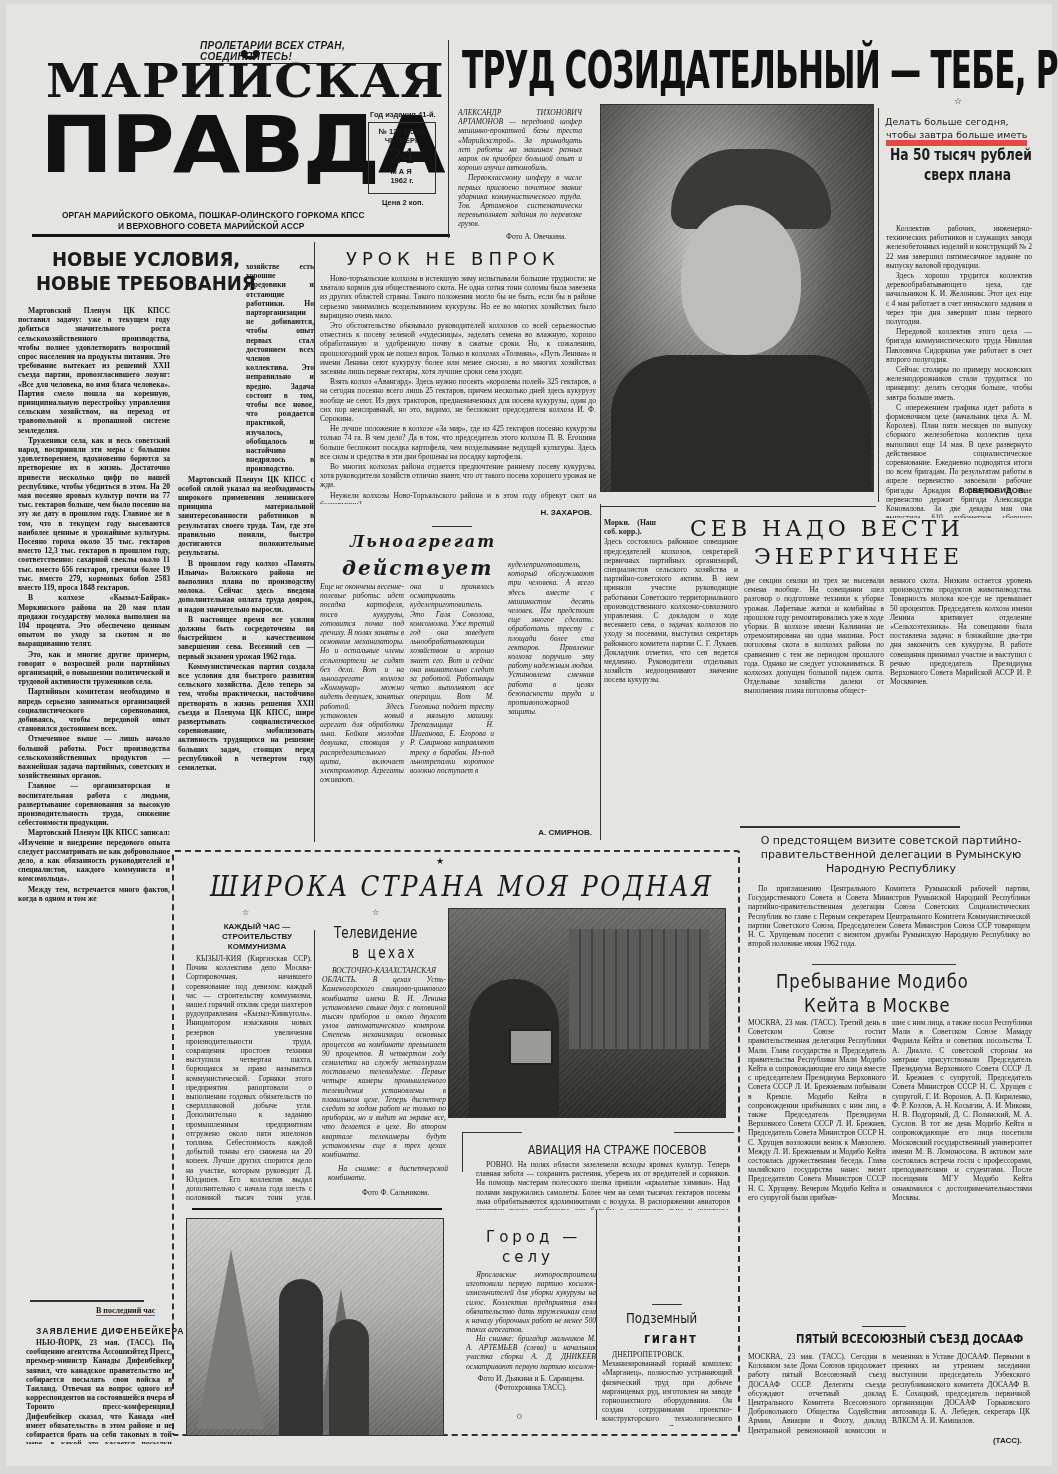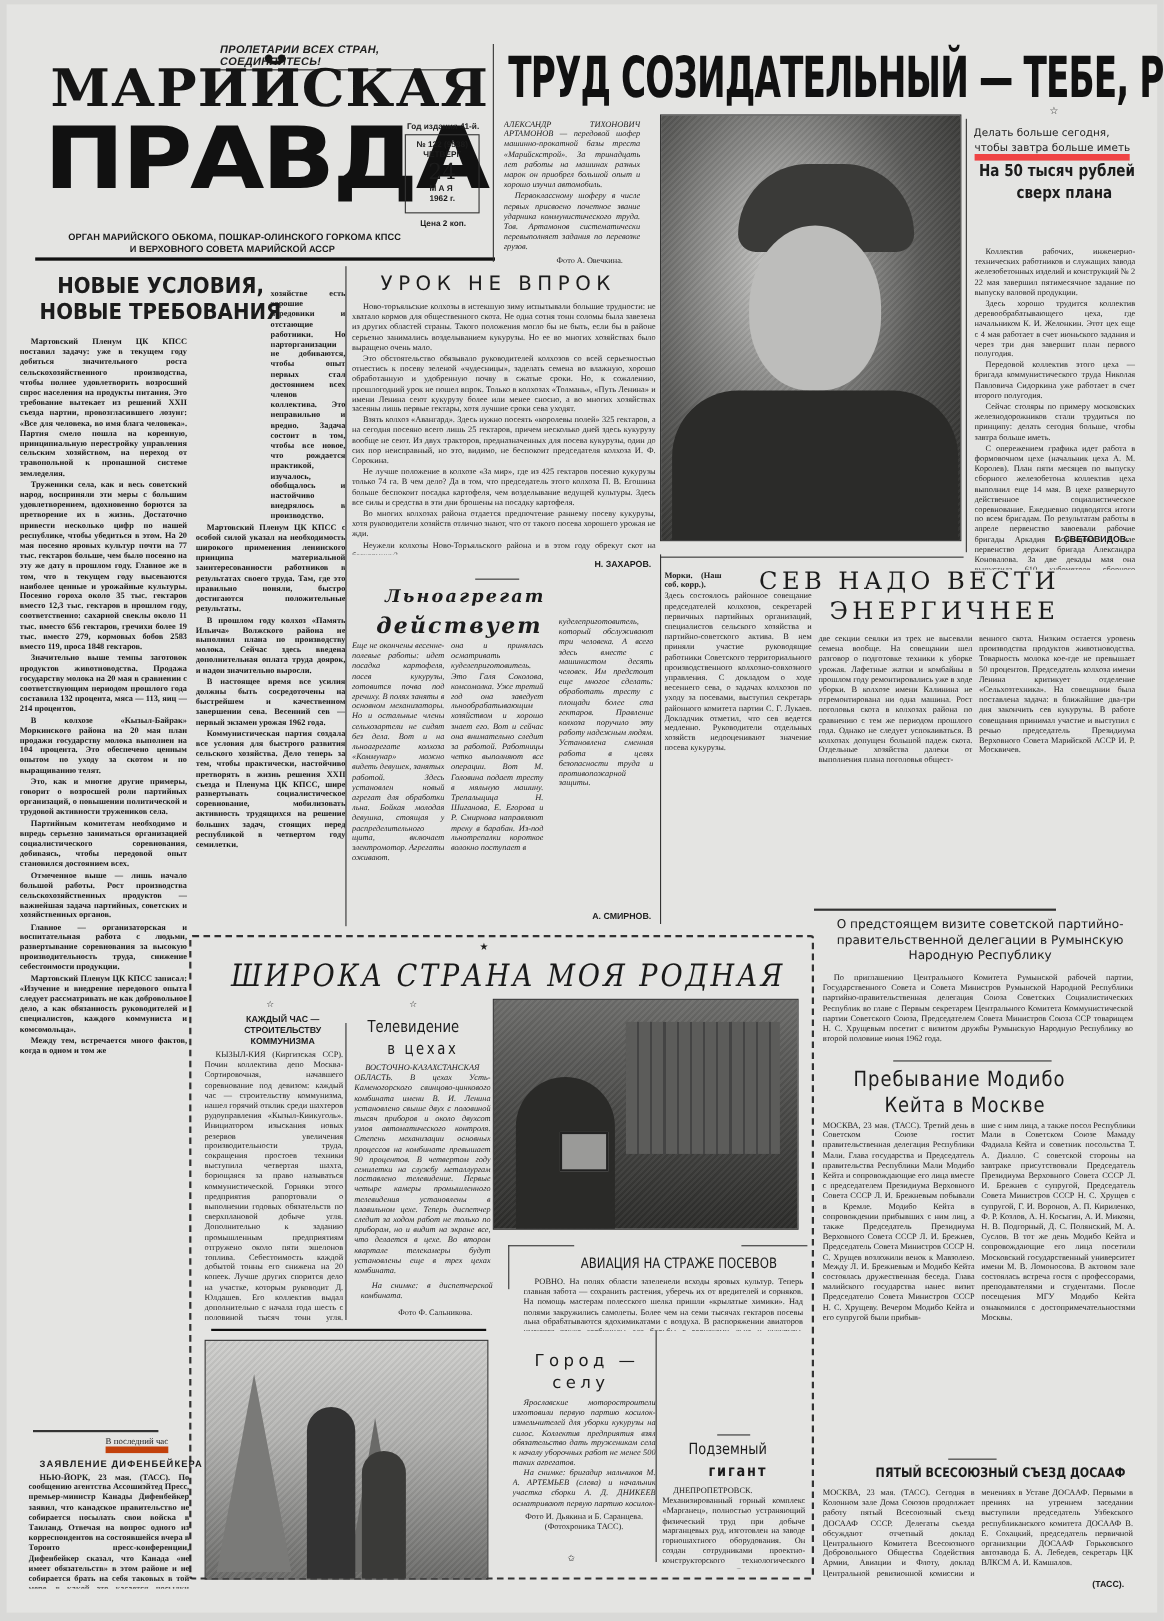--- a/index.html
+++ b/index.html
@@ -98,21 +98,20 @@
     <p>С опережением графика идет работа в формовочном цехе (начальник цеха А. М. Королев). План пяти месяцев по выпуску сборного железобетона коллектив цеха выполнил еще 14 мая. В цехе развернуто действенное социалистическое соревнование. Ежедневно подводятся итоги по всем бригадам. По результатам работы в апреле первенство завоевали рабочие бригады Аркадия Воронцова. В мае первенство держит бригада Александра Коновалова. За две декады мая она выпустила 610 кубометров сборного железобетона.</p>
 
   </div>
   <div class="abs sig" style="left:880px;top:482px;width:140px;">Г. СВЕТОВИДОВ.</div>
 
   <div class="abs head-cond" style="left:46px;top:244px;font-size:20px;line-height:22px;transform:scaleX(0.9);white-space:nowrap;">НОВЫЕ УСЛОВИЯ,</div>
   <div class="abs head-cond" style="left:30px;top:268px;font-size:20px;line-height:22px;transform:scaleX(0.9);white-space:nowrap;">НОВЫЕ ТРЕБОВАНИЯ</div>
   <div class="abs body-text" style="left:12px;top:302px;width:152px;height:988px;font-weight:bold;color:#1a1a1a;">
     <p>Мартовский Пленум ЦК КПСС поставил задачу: уже в текущем году добиться значительного роста сельскохозяйственного производства, чтобы полнее удовлетворить возросший спрос населения на продукты питания. Это требование вытекает из решений XXII съезда партии, провозгласившего лозунг: «Все для человека, во имя блага человека». Партия смело пошла на коренную, принципиальную перестройку управления сельским хозяйством, на переход от травопольной к пропашной системе земледелия.</p>
     <p>Труженики села, как и весь советский народ, восприняли эти меры с большим удовлетворением, вдохновенно борются за претворение их в жизнь. Достаточно привести несколько цифр по нашей республике, чтобы убедиться в этом. На 20 мая посеяно яровых культур почти на 77 тыс. гектаров больше, чем было посеяно на эту же дату в прошлом году. Главное же в том, что в текущем году высеваются наиболее ценные и урожайные культуры. Посеяно гороха около 35 тыс. гектаров вместо 12,3 тыс. гектаров в прошлом году, соответственно: сахарной свеклы около 11 тыс. вместо 656 гектаров, гречихи более 19 тыс. вместо 279, кормовых бобов 2583 вместо 119, проса 1848 гектаров.</p>
-    <p>Значительно выше темпы заготовок продуктов животноводства. Продажа государству молока на 20 мая в сравнении с соответствующим периодом прошлого года составила 132 процента, мяса — 113, яиц — 214 процентов.</p>
     <p>В колхозе «Кызыл-Байрак» Моркинского района на 20 мая план продажи государству молока выполнен на 104 процента. Это обеспечено ценным опытом по уходу за скотом и по выращиванию телят.</p>
     <p>Это, как и многие другие примеры, говорит о возросшей роли партийных организаций, о повышении политической и трудовой активности тружеников села.</p>
     <p>Партийным комитетам необходимо и впредь серьезно заниматься организацией социалистического соревнования, добиваясь, чтобы передовой опыт становился достоянием всех.</p>
     <p>Отмеченное выше — лишь начало большой работы. Рост производства сельскохозяйственных продуктов — важнейшая задача партийных, советских и хозяйственных органов.</p>
     <p>Главное — организаторская и воспитательная работа с людьми, развертывание соревнования за высокую производительность труда, снижение себестоимости продукции.</p>
     <p>Мартовский Пленум ЦК КПСС записал: «Изучение и внедрение передового опыта следует рассматривать не как добровольное дело, а как обязанность руководителей и специалистов, каждого коммуниста и комсомольца».</p>
     <p>Между тем, встречается много фактов, когда в одном и том же</p>
   </div>
   <div class="abs body-text" style="left:172px;top:258px;width:136px;height:592px;font-weight:bold;color:#1a1a1a;">
     <p style="text-indent:0;margin-left:68px;">хозяйстве есть хорошие передовики и отстающие работники. Но парторганизации не добиваются, чтобы опыт первых стал достоянием всех членов коллектива. Это неправильно и вредно. Задача состоит в том, чтобы все новое, что рождается практикой, изучалось, обобщалось и настойчиво внедрялось в производство.</p>
@@ -221,17 +220,17 @@
   <div class="abs body-text" style="left:460px;top:1370px;width:130px;text-align:center;">Фото И. Дьякина и Б. Саранцева. (Фотохроника ТАСС).</div>
   <div class="abs" style="left:510px;top:1408px;font-size:8px;">✩</div>
   <div class="vrule" style="left:590px;top:1206px;height:210px;"></div>
 
   <div class="hrule" style="left:646px;top:1300px;width:30px;"></div>
   <div class="abs head-cond" style="left:620px;top:1306px;font-size:14px;font-weight:normal;transform:scaleX(0.84);white-space:nowrap;">Подземный</div>
   <div class="abs head-cond" style="left:638px;top:1326px;font-size:14px;letter-spacing:2px;transform:scaleX(0.84);white-space:nowrap;">гигант</div>
   <div class="abs body-text" style="left:596px;top:1346px;width:130px;height:76px;text-indent:10px;">ДНЕПРОПЕТРОВСК. Механизированный горный комплекс «Марганец», полностью устраняющий физический труд при добыче марганцевых руд, изготовлен на заводе горношахтного оборудования. Он создан сотрудниками проектно-конструкторского технологического института Днепропетровского совнархоза.</div>
 
   <div class="hrule" style="left:24px;top:1296px;width:114px;height:2px;"></div>
-  <div class="abs" style="left:90px;top:1302px;font-size:8px;font-family:'Liberation Serif',serif;font-weight:normal;border-bottom:6px solid #c2410c;">В последний час</div>
+  <div class="abs" style="left:90px;top:1302px;font-size:8px;font-family:'Liberation Serif',serif;font-weight:bold;border-bottom:1px solid #c2410c;">В последний час</div>
   <div class="abs head-sans" style="left:30px;top:1322px;font-size:8.5px;letter-spacing:1px;">ЗАЯВЛЕНИЕ ДИФЕНБЕЙКЕРА</div>
   <div class="abs body-text" style="left:20px;top:1334px;width:146px;height:106px;font-weight:bold;text-indent:10px;">НЬЮ-ЙОРК, 23 мая. (ТАСС). По сообщению агентства Ассошиэйтед Пресс, премьер-министр Канады Дифенбейкер заявил, что канадское правительство не собирается посылать свои войска в Таиланд. Отвечая на вопрос одного из корреспондентов на состоявшейся вчера в Торонто пресс-конференции, Дифенбейкер сказал, что Канада «не имеет обязательств» в этом районе и не собирается брать на себя таковых в той мере, в какой это касается посылки войск.</div>
 
 </div>
 
 </body></html>

